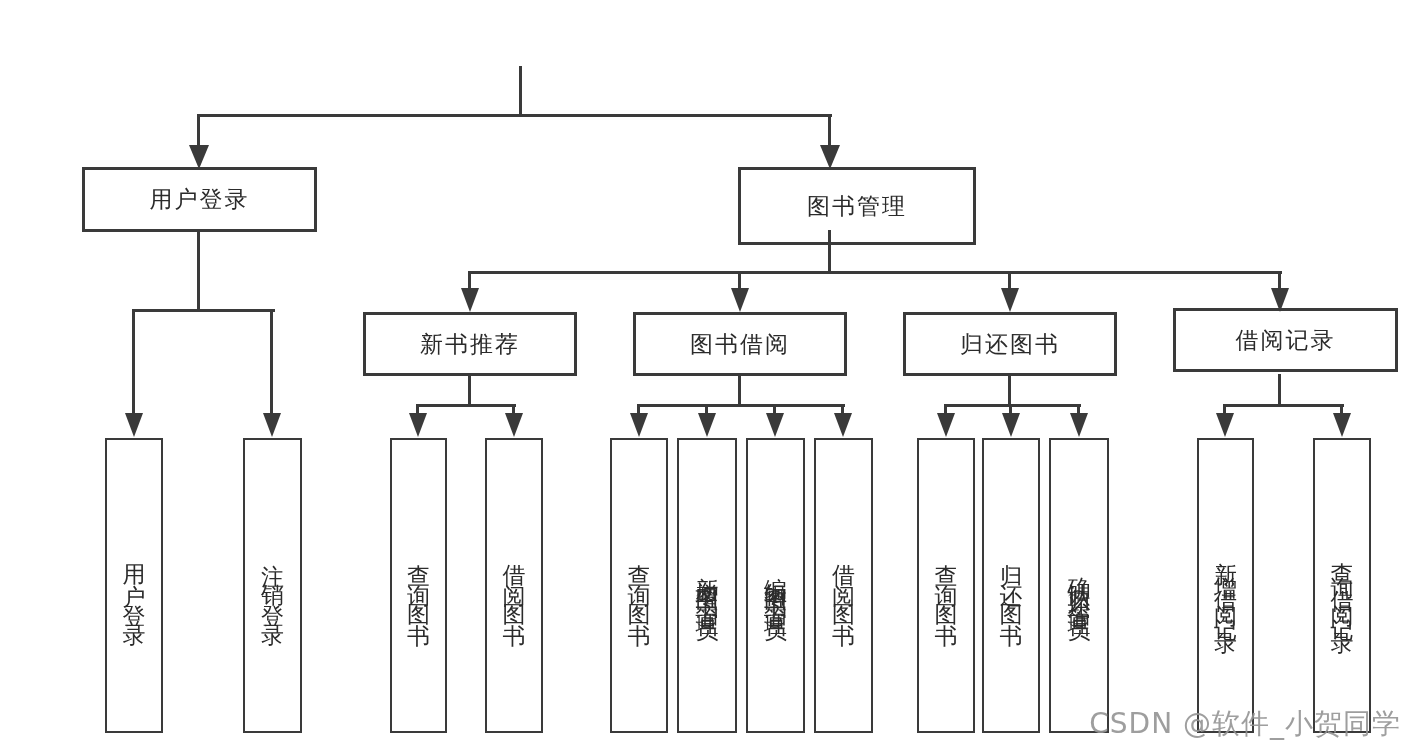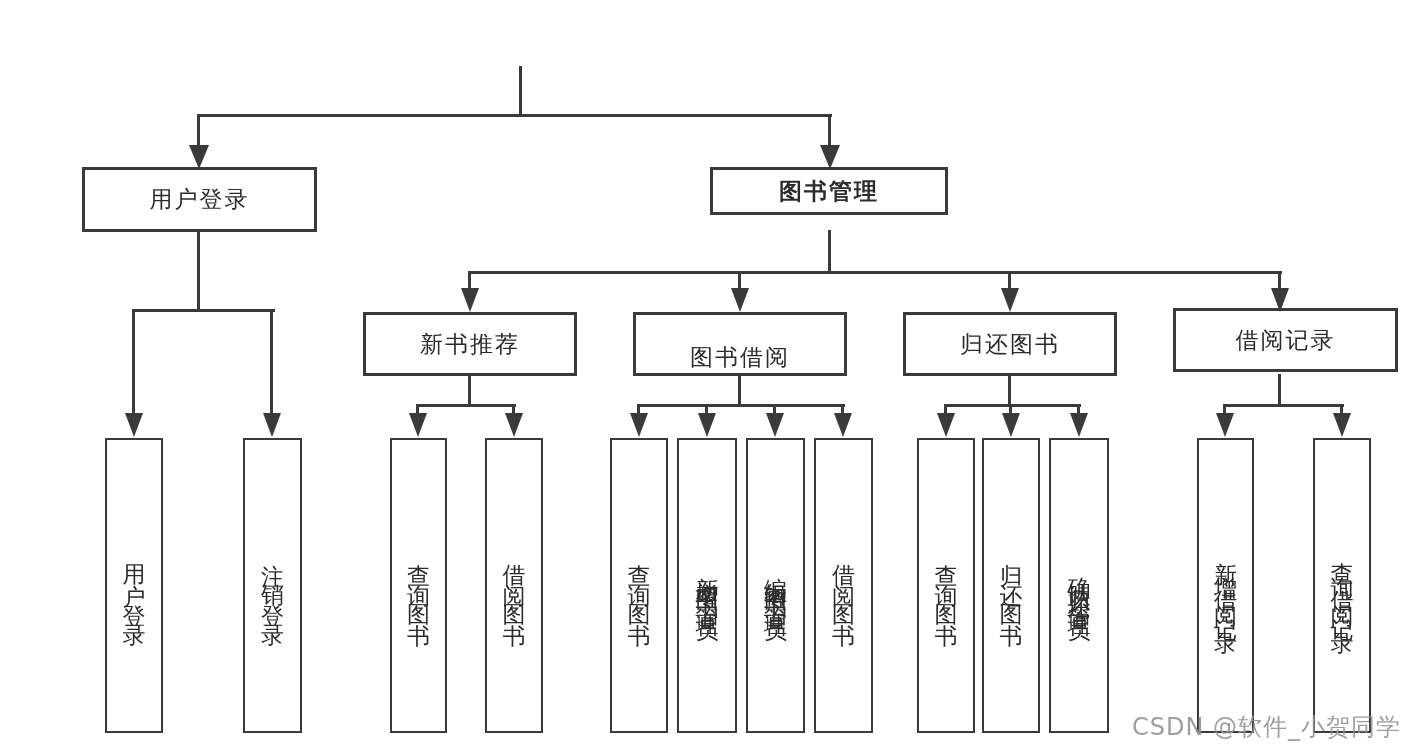--- a/index.html
+++ b/index.html
@@ -49,44 +49,44 @@
     border-left:9px solid transparent;
     border-right:9px solid transparent;
     border-top:24px solid var(--line);
   }
   .arr-w{
     border-left-width:10px;border-right-width:10px;
   }
   #watermark{
     position:absolute;
     right:4px;bottom:4px;
-    font-size:24px;
+    font-size:28px;
     color:rgba(148,148,148,0.9);
     letter-spacing:1px;
     z-index:10;
     white-space:nowrap;
   }
 </style>
 </head>
 <body>
 
 <div id="canvas">
 
 
   <div class="box" style="left:82px;top:167px;width:235px;height:65px;">
     <span>用户登录</span>
   </div>
-  <div class="box" style="left:710px;top:167px;width:238px;height:48px;font-weight:bold;">
+  <div class="box" style="left:738px;top:167px;width:238px;height:78px;">
     <span>图书管理</span>
   </div>
 
   <div class="box" style="left:363px;top:312px;width:214px;height:64px;">
     <span>新书推荐</span>
   </div>
-  <div class="box" style="left:633px;top:312px;width:214px;height:64px;align-items:flex-end;">
+  <div class="box" style="left:633px;top:312px;width:214px;height:64px;">
     <span>图书借阅</span>
   </div>
   <div class="box" style="left:903px;top:312px;width:214px;height:64px;">
     <span>归还图书</span>
   </div>
   <div class="box" style="left:1173px;top:308px;width:225px;height:64px;">
     <span>借阅记录</span>
   </div>
 
   <div class="box leaf" style="left:105px;top:438px;width:58px;height:295px;">

